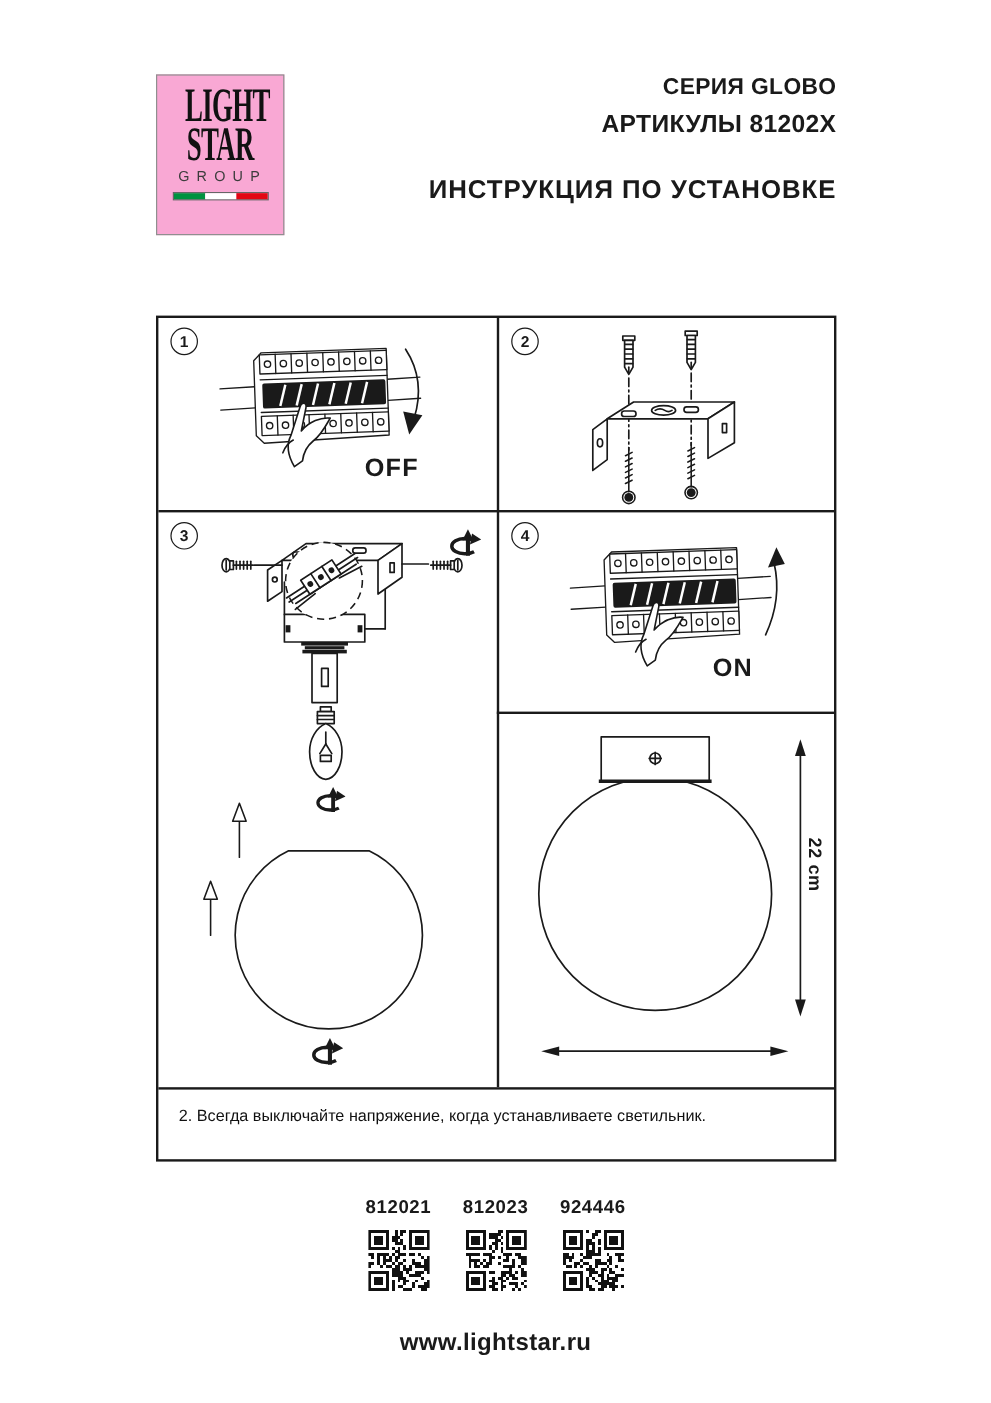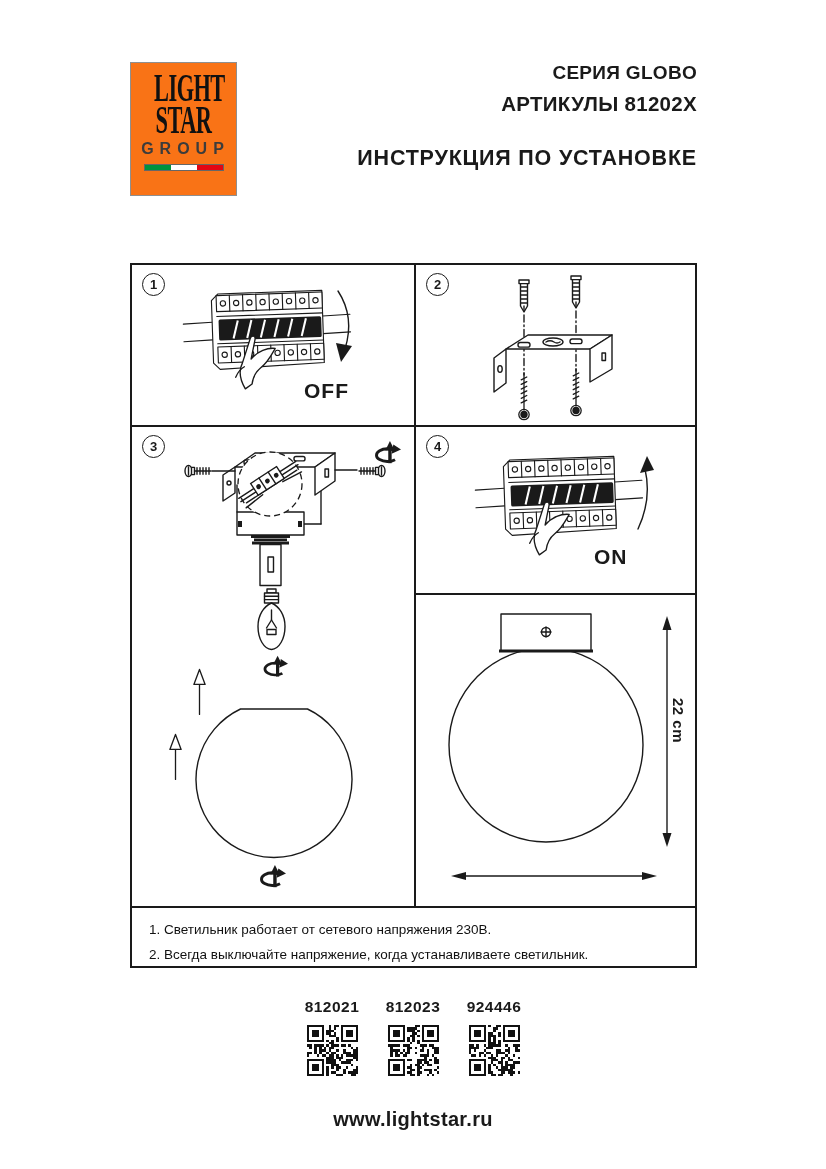--- a/index.html
+++ b/index.html
@@ -6,29 +6,29 @@
   html,body { background:#ffffff; }
   .page {
     position:relative; width:826px; height:1169px; background:#fff;
     font-family:"Liberation Sans", sans-serif; color:#1a1a1a; overflow:hidden;
   }
   .abs { position:absolute; }
 
   
   .logo-box {
     left:130px; top:62px; width:107px; height:134px;
-    border:1.5px solid #8f8f8f; background:#f97316; text-align:center; padding-top:9px;
+    border:1.5px solid #8f8f8f; background:#f9a8d4; text-align:center; padding-top:9px;
   }
   .logo-word {
     font-family:"Liberation Serif", serif; font-weight:700; font-size:40px;
     line-height:32px; letter-spacing:-1px; color:#111;
     transform:scaleX(0.56); transform-origin:50% 50%; white-space:nowrap;
   }
   .logo-group {
-    font-size:16px; font-weight:700; color:#3c3c3c; letter-spacing:6px;
+    font-size:12px; font-weight:400; color:#3c3c3c; letter-spacing:6px;
     margin-top:4px; text-indent:4px; white-space:nowrap;
   }
   .logo-flag { width:80px; height:7px; margin:6px auto 0; border:1px solid #666; display:flex; }
   .logo-flag span { flex:1; height:100%; display:block; }
 
   .title-line { right:129px; text-align:right; font-weight:700; white-space:nowrap; }
   .t-series   { top:62px;  font-size:19px; letter-spacing:0.3px; }
   .t-articles { top:92px;  font-size:20.5px; letter-spacing:0.3px; }
   .t-head1    { top:146px; font-size:21.5px; letter-spacing:0.8px; }
   .t-head2    { top:174px; font-size:21.5px; letter-spacing:0.8px; }
@@ -348,21 +348,20 @@
         <polygon class="fl" points="251,252 246.5,238 255.5,238"></polygon>
 
         <line class="ln" x1="44" y1="281" x2="232" y2="281" stroke-width="1.3"></line>
         <polygon class="fl" points="35,281 50,277 50,285"></polygon>
         <polygon class="fl" points="241,281 226,277 226,285"></polygon>
       </svg>
       <div class="abs dim-v">22 cm</div>
     </div>
 
     <div class="panel notes">
-      <div>1. Светильник работает от сетевого напряжения 230В.</div>
       <div>2. Всегда выключайте напряжение, когда устанавливаете светильник.</div>
     </div>
   </div>
 
   <div class="abs qr-row">
     <div class="qr-item">
       <div class="qr-label">812021</div>
       <svg class="qr-svg" width="51" height="51" viewBox="0 0 21 21" shape-rendering="crispEdges">
           <rect x="0" y="0" width="1" height="1" fill="#111"></rect>
           <rect x="1" y="0" width="1" height="1" fill="#111"></rect>

